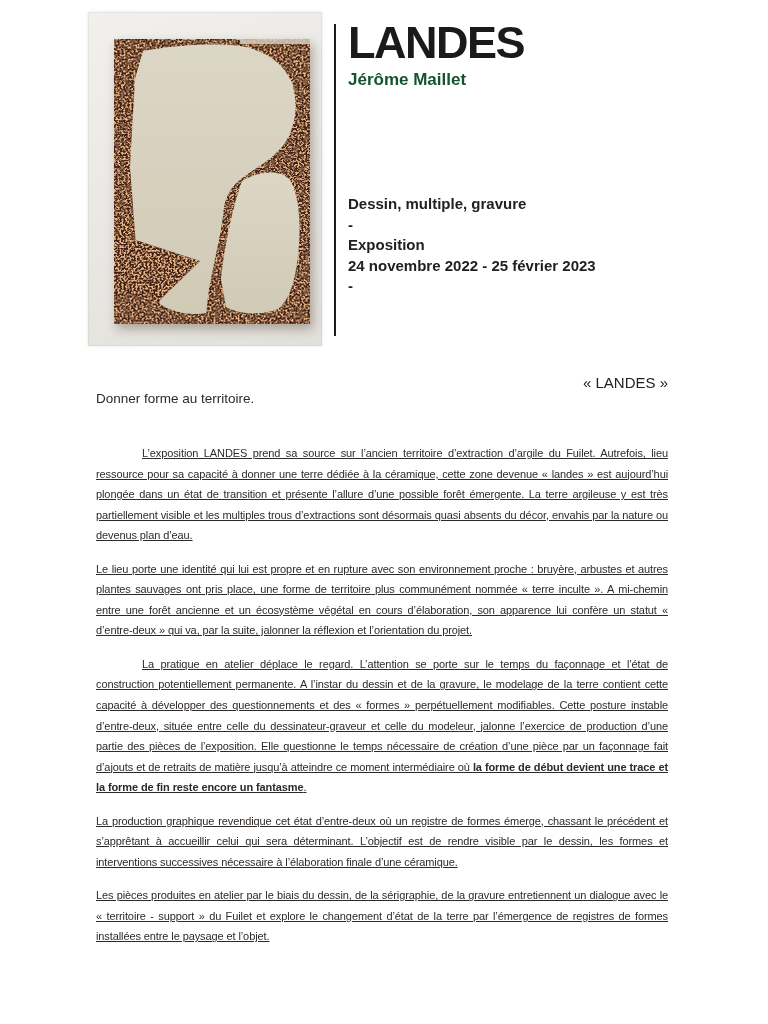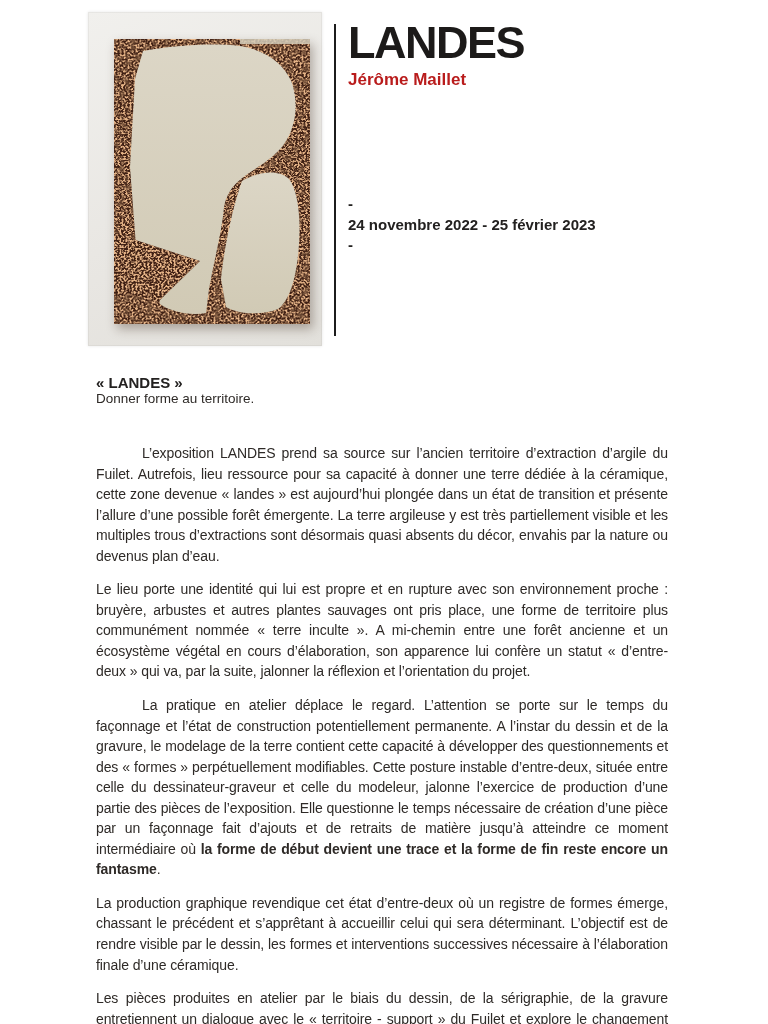--- a/index.html
+++ b/index.html
@@ -60,21 +60,21 @@
     font-size: 45px;
     line-height: 47px;
     font-weight: 700;
     letter-spacing: -1.5px;
     color: #1c1a19;
   }
   .artist {
     margin-top: 4px;
     font-size: 17px;
     font-weight: 700;
-    color: #b91c1c;
+    color: #14532d;
   }
 
   
   .details {
     position: absolute;
     left: 348px;
     top: 194px;
     width: 380px;
     font-size: 15px;
     font-weight: 700;
@@ -84,34 +84,36 @@
 
   
   .body-block {
     position: absolute;
     left: 96px;
     top: 374px;
     width: 572px;
   }
   .lede-title {
     font-size: 15px;
-    font-weight: 700;
+    font-weight: 400;
     color: #232120;
+    text-align: right;
   }
   .lede-sub {
     font-size: 13.5px;
   }
   .paras { margin-top: 37px; }
   .para {
     margin: 0 0 13px 0;
-    font-size: 14px;
+    font-size: 11px;
     line-height: 20.55px;
     letter-spacing: -0.1px;
     text-align: justify;
     text-justify: inter-word;
+    text-decoration: underline;
   }
   .para.indent { text-indent: 46px; }
   .para .b { font-weight: 700; }
 </style>
 </head>
 <body>
 
 <div id="page">
 
   <figure class="photo">
@@ -158,21 +160,23 @@
   </figure>
 
   <div class="divider"></div>
 
   <header class="header">
     <h1 class="title">LANDES</h1>
     <div class="artist">Jérôme Maillet</div>
   </header>
 
   <div class="details">
+      <div>Dessin, multiple, gravure</div>
       <div>-</div>
+      <div>Exposition</div>
       <div>24 novembre 2022 - 25 février 2023</div>
       <div>-</div>
     </div>
 
   <main class="body-block">
     <div class="lede-title">« LANDES »</div>
     <div class="lede-sub">Donner forme au territoire.</div>
     <div class="paras">
         <p class="para indent"><span>L’exposition LANDES prend sa source sur l’ancien territoire d’extraction d’argile du Fuilet. Autrefois, lieu ressource pour sa capacité à donner une terre dédiée à la céramique, cette zone devenue « landes » est aujourd’hui plongée dans un état de transition et présente l’allure d’une possible forêt émergente. La terre argileuse y est très partiellement visible et les multiples trous d’extractions sont désormais quasi absents du décor, envahis par la nature ou devenus plan d’eau.</span></p>
         <p class="para"><span>Le lieu porte une identité qui lui est propre et en rupture avec son environnement proche : bruyère, arbustes et autres plantes sauvages ont pris place, une forme de territoire plus communément nommée « terre inculte ». A mi-chemin entre une forêt ancienne et un écosystème végétal en cours d’élaboration, son apparence lui confère un statut « d’entre-deux » qui va, par la suite, jalonner la réflexion et l’orientation du projet.</span></p>

